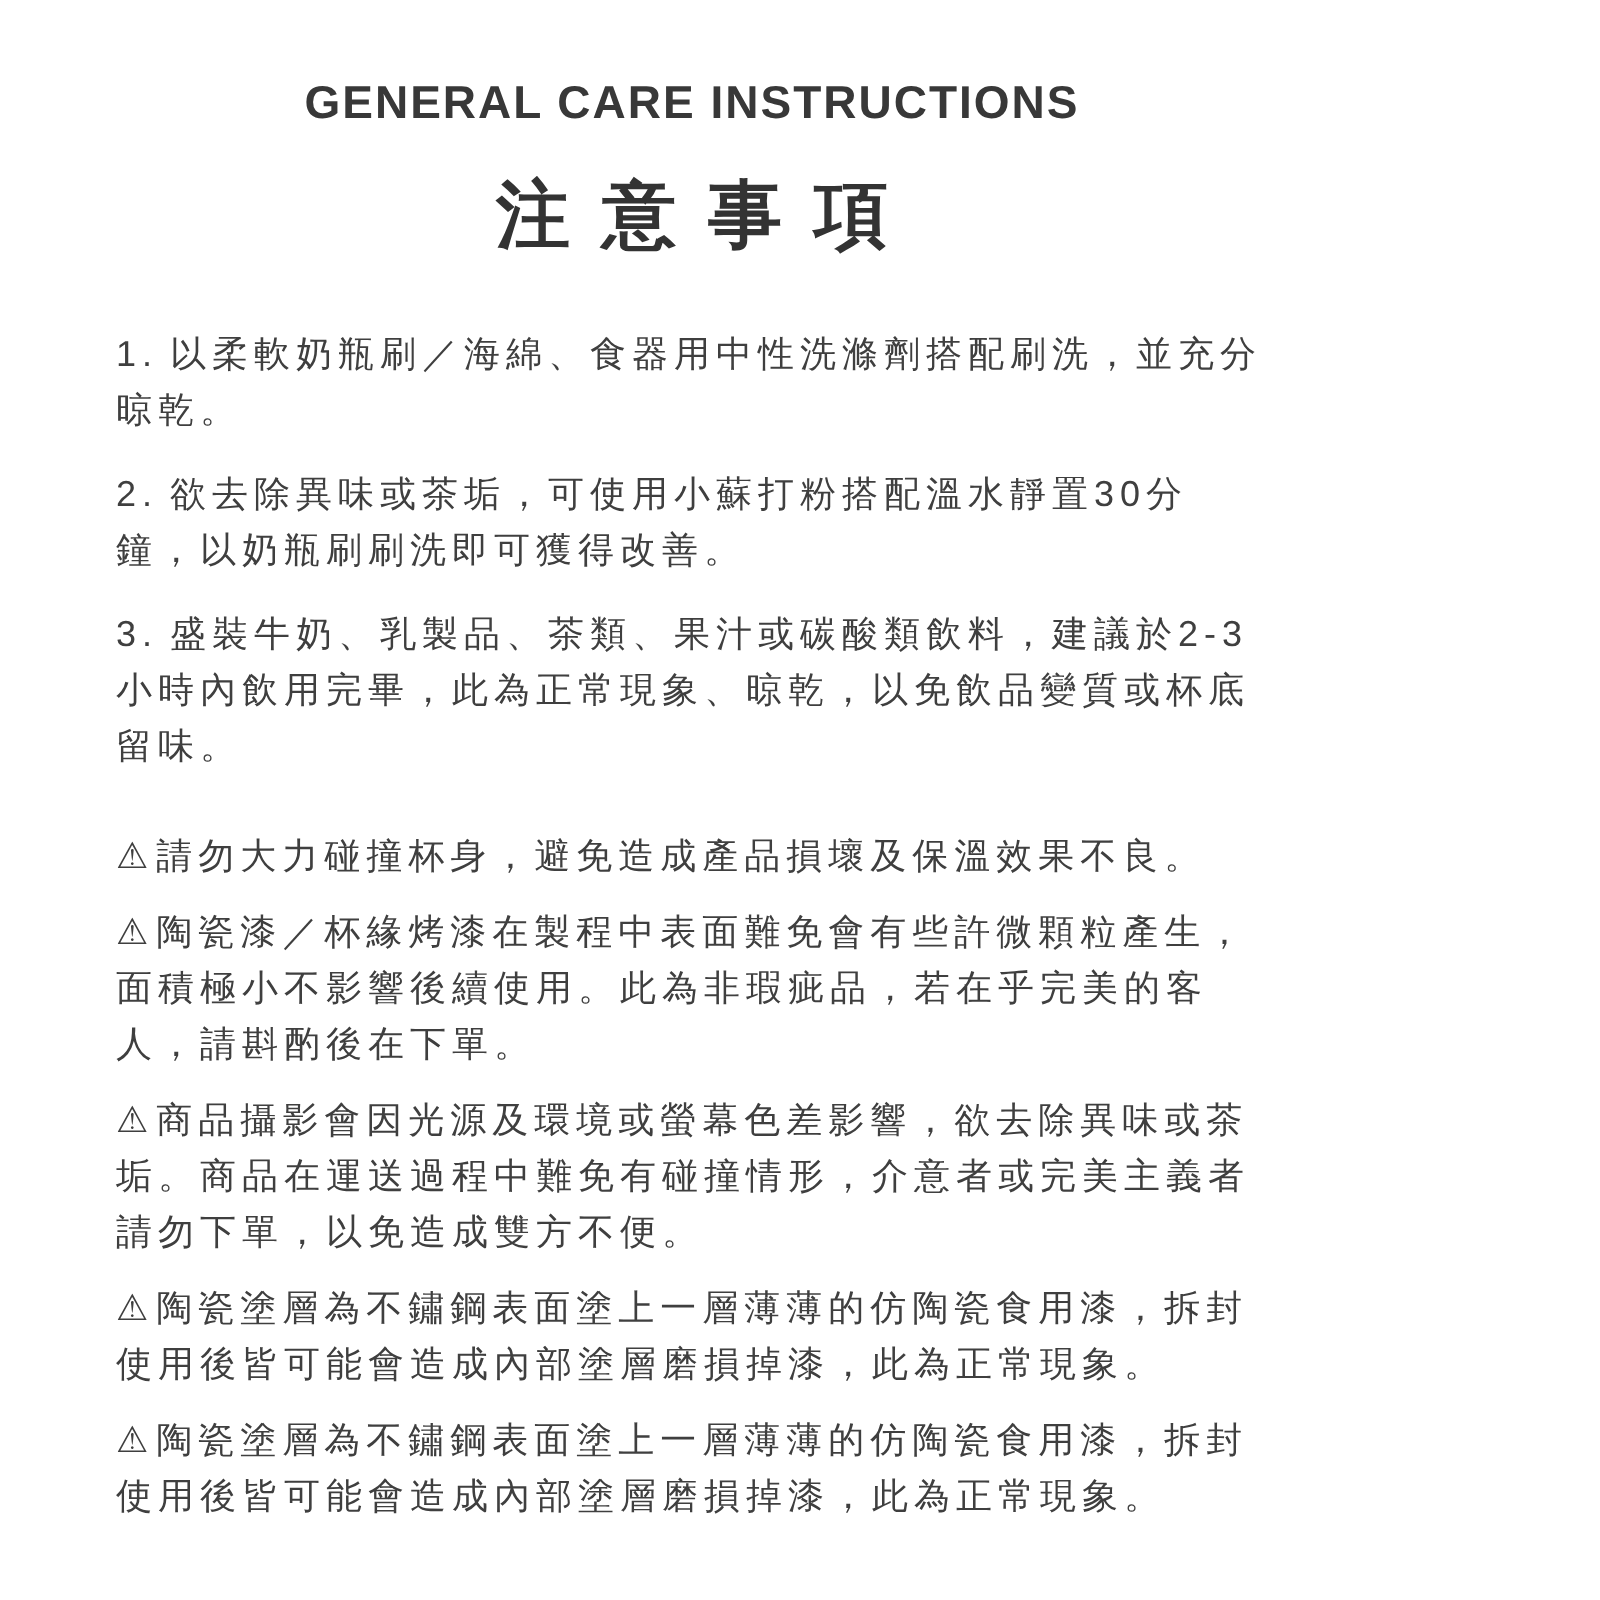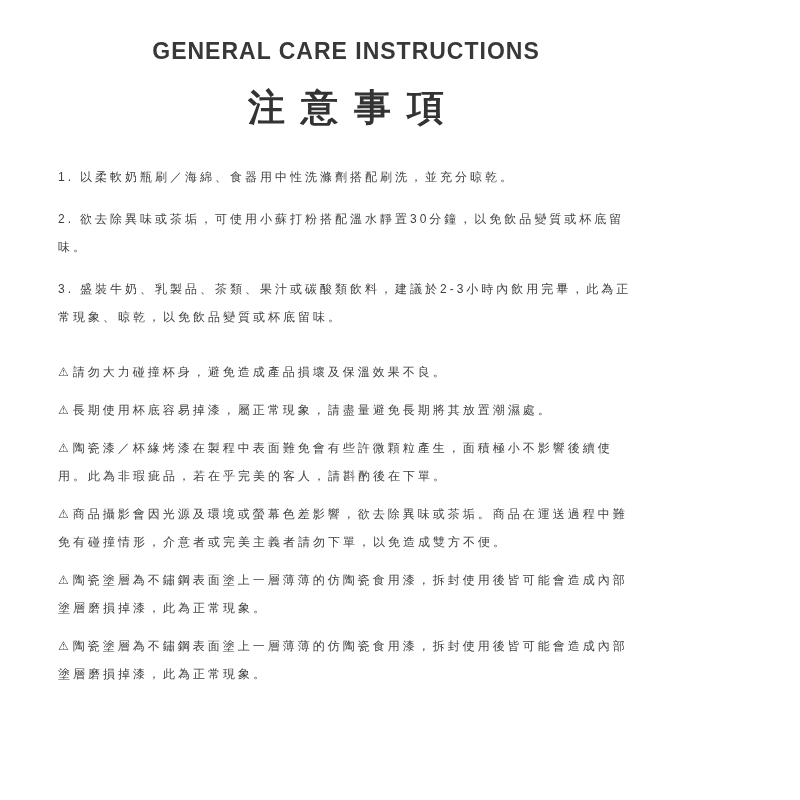--- a/index.html
+++ b/index.html
@@ -31,21 +31,21 @@
   .title-zh {
     text-align: center;
     font-size: 37px;
     font-weight: bold;
     letter-spacing: 16px;
     text-indent: 16px; 
     color: #333333;
     margin: 16px 0 30px 0;
   }
   .para {
-    font-size: 12px;
+    font-size: 18px;
     line-height: 28px;
     letter-spacing: 3px;
     margin: 0 0 13px 0;
     text-align: left;
     word-break: break-all;
   }
   .steps .para { margin-bottom: 14px; }
   .warnings { margin-top: 27px; }
   .warnings .para { margin-bottom: 10px; }
   .step-number { padding-right: 6px; }
@@ -56,26 +56,25 @@
 
 <div class="page">
 
   <header>
     <h1 class="title-en">GENERAL CARE INSTRUCTIONS</h1>
     <h2 class="title-zh">注意事項</h2>
   </header>
 
   <section class="steps">
     <p class="para"><span class="step-number">1.</span><span>以柔軟奶瓶刷／海綿、食器用中性洗滌劑搭配刷洗，並充分晾乾。</span></p>
-    <p class="para"><span class="step-number">2.</span><span>欲去除異味或茶垢，可使用小蘇打粉搭配溫水靜置30分鐘，以免飲品變質或杯底留味。</span></p>
+    <p class="para"><span class="step-number">2.</span><span>欲去除異味或茶垢，可使用小蘇打粉搭配溫水靜置30分鐘，以奶瓶刷刷洗即可獲得改善。</span></p>
     <p class="para"><span class="step-number">3.</span><span>盛裝牛奶、乳製品、茶類、果汁或碳酸類飲料，建議於2-3小時內飲用完畢，此為正常現象、晾乾，以免飲品變質或杯底留味。</span></p>
   </section>
 
   <section class="warnings">
     <p class="para"><span class="warn-icon">⚠</span><span>請勿大力碰撞杯身，避免造成產品損壞及保溫效果不良。</span></p>
-    <p class="para"><span class="warn-icon">⚠</span><span>長期使用杯底容易掉漆，屬正常現象，請盡量避免長期將其放置潮濕處。</span></p>
     <p class="para"><span class="warn-icon">⚠</span><span>陶瓷漆／杯緣烤漆在製程中表面難免會有些許微顆粒產生，面積極小不影響後續使用。此為非瑕疵品，若在乎完美的客人，請斟酌後在下單。</span></p>
     <p class="para"><span class="warn-icon">⚠</span><span>商品攝影會因光源及環境或螢幕色差影響，欲去除異味或茶垢。商品在運送過程中難免有碰撞情形，介意者或完美主義者請勿下單，以免造成雙方不便。</span></p>
     <p class="para"><span class="warn-icon">⚠</span><span>陶瓷塗層為不鏽鋼表面塗上一層薄薄的仿陶瓷食用漆，拆封使用後皆可能會造成內部塗層磨損掉漆，此為正常現象。</span></p>
     <p class="para"><span class="warn-icon">⚠</span><span>陶瓷塗層為不鏽鋼表面塗上一層薄薄的仿陶瓷食用漆，拆封使用後皆可能會造成內部塗層磨損掉漆，此為正常現象。</span></p>
   </section>
 
 </div>
 
 </body></html>

